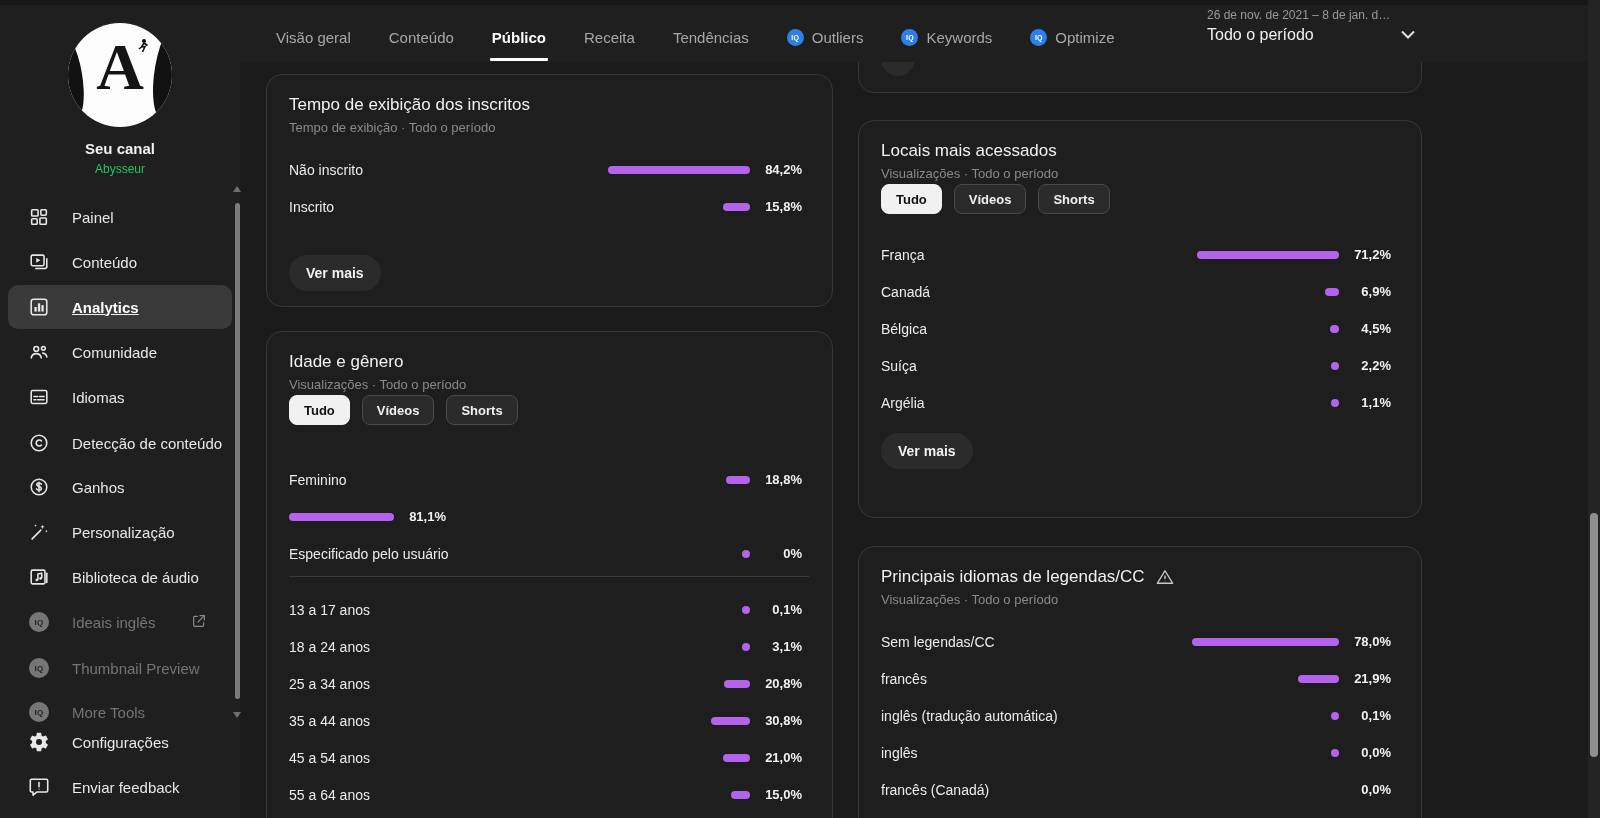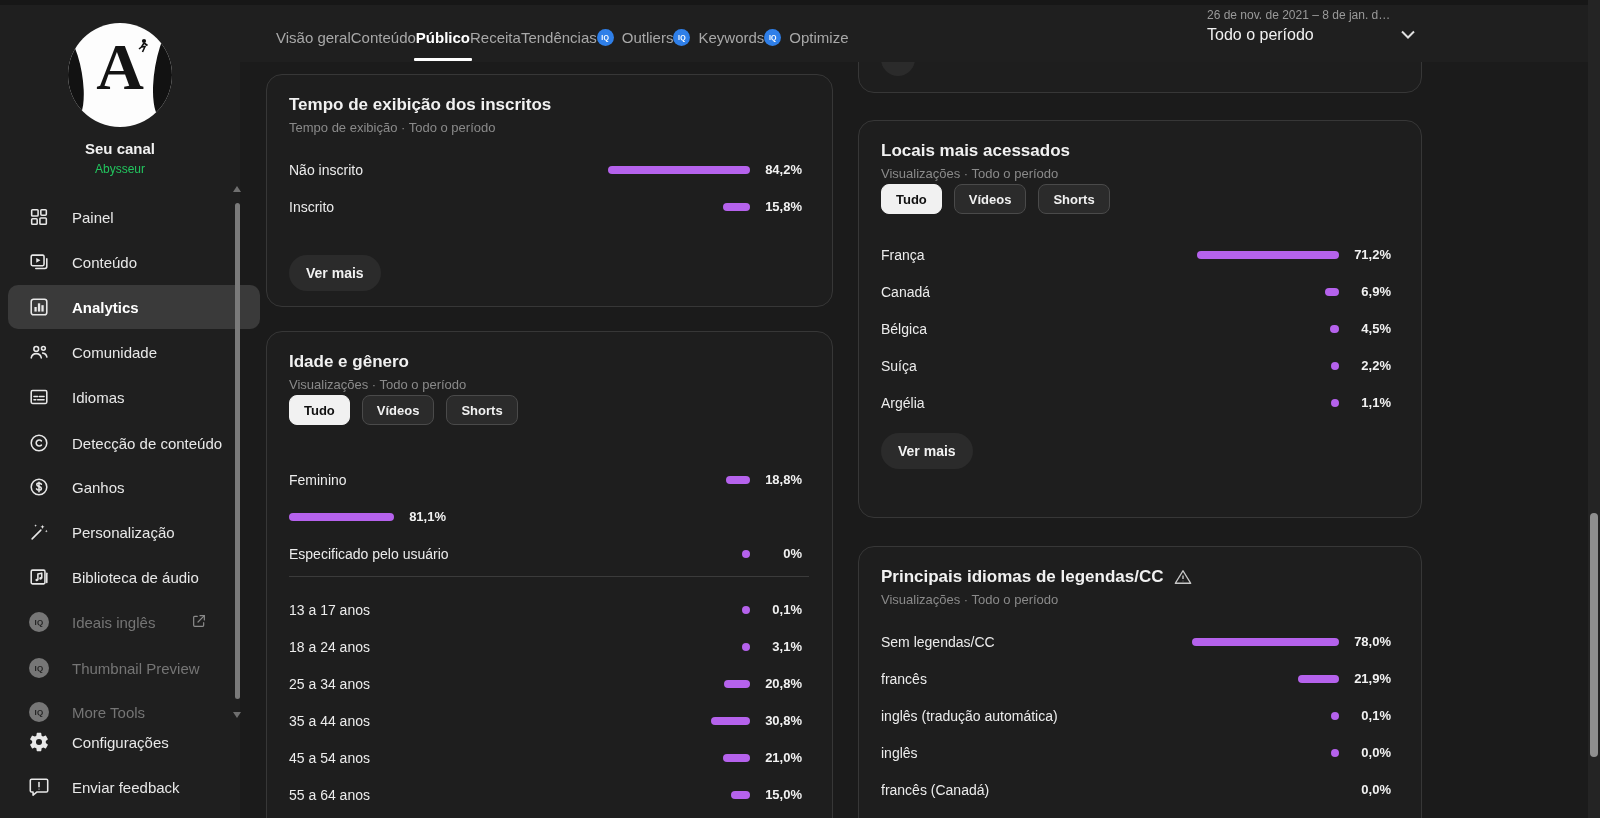--- a/index.html
+++ b/index.html
@@ -22,55 +22,55 @@
     font-family:"Liberation Serif", serif; font-weight:bold; font-size:66px; color:#141414; }
   .avatar svg.climber { position:absolute; right:20px; top:14px; }
   .channel-name { position:absolute; left:0; top:140px; width:240px; text-align:center;
     font-size:15px; font-weight:bold; color:#f1f1f1; }
   .channel-handle { position:absolute; left:0; top:162px; width:240px; text-align:center;
     font-size:12px; color:#22c55e; }
   .nav-item { position:absolute; left:0; width:233px; height:44px; display:flex; align-items:center;
     padding-left:28px; cursor:pointer; }
   .nav-item .nav-icon { width:22px; height:22px; display:flex; align-items:center; justify-content:center; flex:0 0 22px; }
   .nav-item .nav-label { margin-left:22px; font-size:15px; color:#e8e8e8; white-space:nowrap; }
-  .nav-item.active { background:#3a3a3a; border-radius:10px; left:8px; width:252px; padding-left:20px; }
+  .nav-item.active { background:#3a3a3a; border-radius:10px; left:8px; width:224px; padding-left:20px;text-decoration:underline; }
   .nav-item.active .nav-label { font-weight:bold; color:#fff; }
   .nav-item.disabled .nav-label { color:#757575; }
   .iq-circle { width:20px; height:20px; border-radius:50%; background:#767676; color:#232323;
     font-size:8px; font-weight:bold; display:flex; align-items:center; justify-content:center; letter-spacing:.2px; }
   .iq-circle.blue { width:17px; height:17px; background:#2f7fe8; color:#fff; font-size:7px; }
   .ext-icon { position:absolute; right:26px; top:13px; }
   
   .side-scroll-thumb { position:absolute; left:235px; top:203px; width:5px; height:496px;
     background:#7a7a7a; border-radius:3px; z-index:65; }
   .tri-up, .tri-down { position:absolute; width:0; height:0; border-left:4px solid transparent;
     border-right:4px solid transparent; z-index:65; }
   .side-up   { left:233px; top:186px; border-bottom:6px solid #6f6f6f; }
   .side-down { left:233px; top:712px; border-top:6px solid #6f6f6f; }
 
   
   .header { position:absolute; left:240px; top:0; width:1348px; height:62px; background:#1f1f1f; z-index:50; }
-  .tabs { position:absolute; left:36px; top:0; height:62px; display:flex; align-items:stretch; }
+  .tabs { position:absolute; left:36px; top:0; height:62px; display:flex; gap:38px; align-items:stretch; }
   .tab { display:flex; align-items:center; gap:8px; position:relative; cursor:pointer;
     font-size:15px; color:#a8a8a8; padding-top:12px; }
   .tab .tab-label { position:relative; padding-bottom:0; }
   .tab.active { color:#fff; font-weight:bold; }
   .tab.active .tab-label::after { content:""; position:absolute; left:-2px; right:-2px; bottom:-15px;
     height:3px; background:#fff; border-radius:1px; }
   .date-picker { position:absolute; left:967px; top:8px; width:230px; cursor:pointer; }
   .date-range { font-size:12px; color:#9a9a9a; white-space:nowrap; }
   .date-period { font-size:16px; color:#f1f1f1; margin-top:4px; }
   .date-chevron { position:absolute; left:1156px; top:22px; }
 
   
   .main { position:absolute; left:240px; top:0; width:1348px; height:818px; background:#1b1b1b; z-index:10; }
   .card { position:absolute; background:#1e1e1e; border:1px solid #373737; border-radius:16px;
     padding-top:20px; overflow:hidden; }
   .card-title-row { display:flex; align-items:center; gap:10px; padding:0 22px; }
-  .card-title { font-size:17px; font-weight:bold; color:#f1f1f1; white-space:nowrap; }
+  .card-title { font-size:17px; font-weight:normal; color:#f1f1f1; white-space:nowrap; }
   .card-sub { padding:0 22px; margin-top:5px; font-size:13px; color:#8a8a8a; }
   .chips { display:flex; gap:12px; margin:3px 0 0 22px; }
   .chip { height:30px; padding:0 14px; display:flex; align-items:center; border-radius:8px;
     background:#2b2b2b; border:1px solid #4a4a4a; font-size:13px; font-weight:bold; color:#f1f1f1; cursor:pointer; }
   .chip.selected { background:#f1f1f1; border-color:#f1f1f1; color:#111; }
   .rows { margin-top:16px; }
   .stat-row { display:flex; align-items:center; height:37px; padding:0 30px 0 22px; }
   .rlabel { flex:1; font-size:14px; color:#ececec; white-space:nowrap; }
   .rbar { display:flex; justify-content:flex-end; align-items:center; }
   .bar { height:8px; border-radius:4px; background:#b562ec; }

